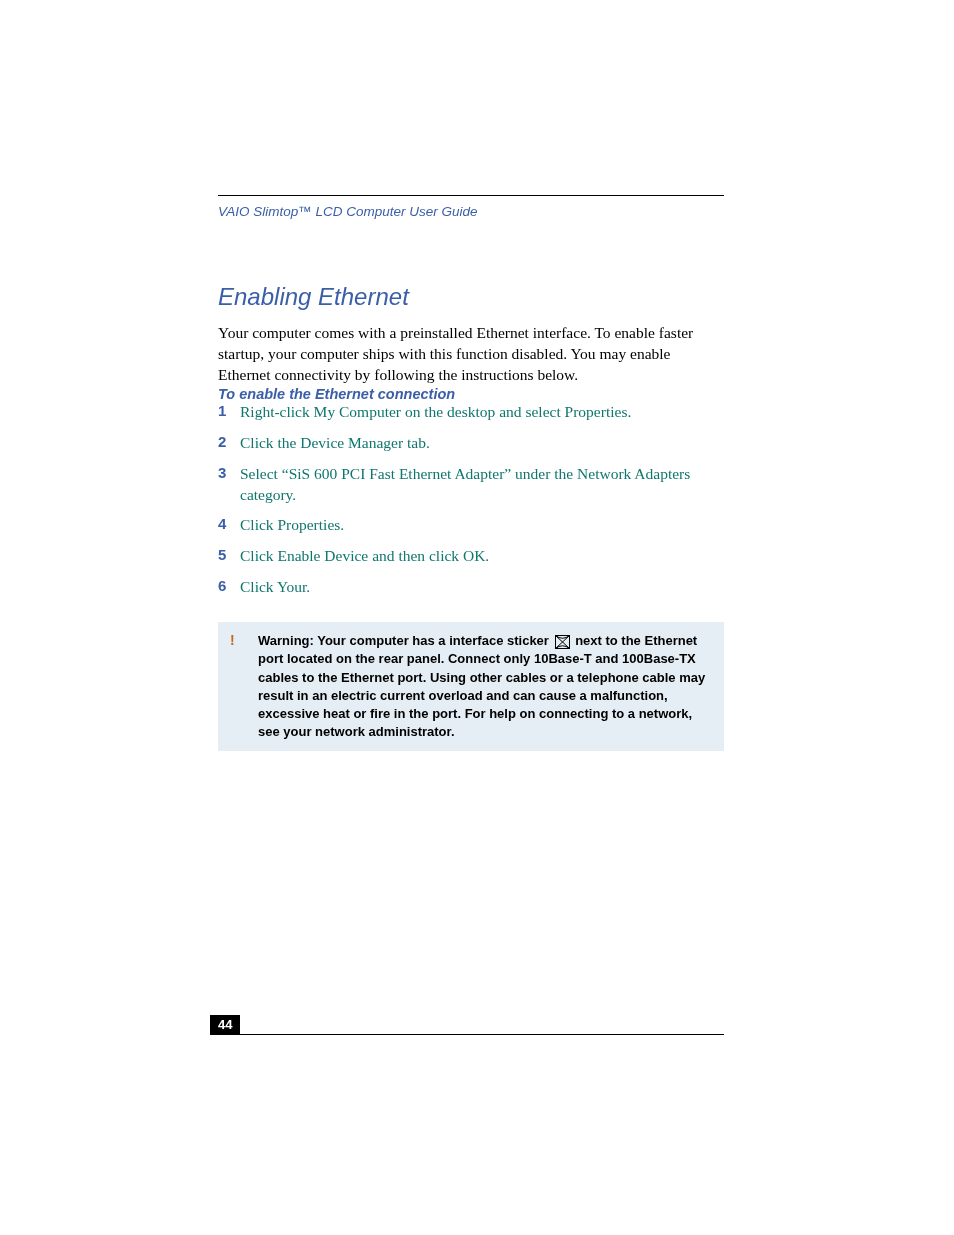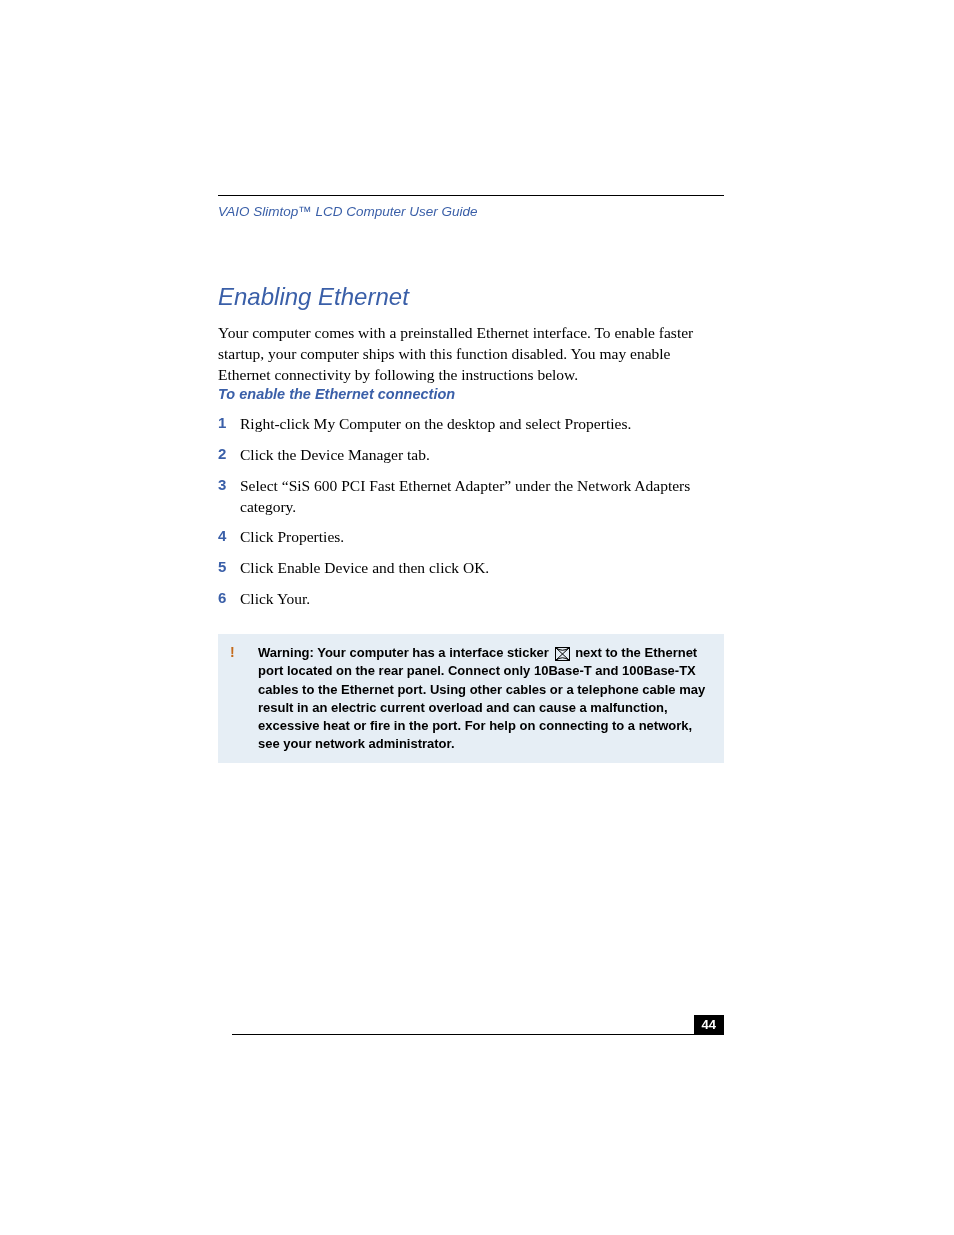--- a/index.html
+++ b/index.html
@@ -43,41 +43,40 @@
       font-size: 15.5px;
       color: #000;
       line-height: 1.35;
     }
     .subsection-title {
       font-family: Arial, Helvetica, sans-serif;
       font-style: italic;
       font-weight: bold;
       color: #3a5fa8;
       font-size: 14.5px;
-      margin-bottom: 12px;
     }
     .step-list {
       margin-bottom: 24px;
     }
     .step-item {
       display: flex;
       margin-bottom: 10px;
     }
     .step-number {
       font-family: Arial, Helvetica, sans-serif;
       font-weight: bold;
       color: #3a5fa8;
       font-size: 15px;
       width: 22px;
       flex-shrink: 0;
     }
     .step-text {
       font-family: 'Times New Roman', serif;
       font-size: 15.5px;
-      color: #000000;
+      color: #0f766e;
       line-height: 1.35;
     }
     .warning-box {
       background: #e6eef5;
       padding: 10px 12px 10px 12px;
       display: flex;
       margin-top: 10px;
     }
     .warning-mark {
       font-family: Arial, Helvetica, sans-serif;
@@ -96,24 +95,23 @@
     }
     .sticker-icon {
       display: inline-block;
       width: 15px;
       height: 14px;
       vertical-align: middle;
       margin: 0 2px;
     }
     .footer {
       position: absolute;
-      left: 232px;
+      left: 210px;
       right: 230px;
       top: 1015px;
-      text-align: right;
     }
     .page-number-box {
       background: #000;
       color: #fff;
       font-family: Arial, Helvetica, sans-serif;
       font-weight: bold;
       font-size: 13px;
       padding: 2px 8px;
       display: inline-block;
     }

